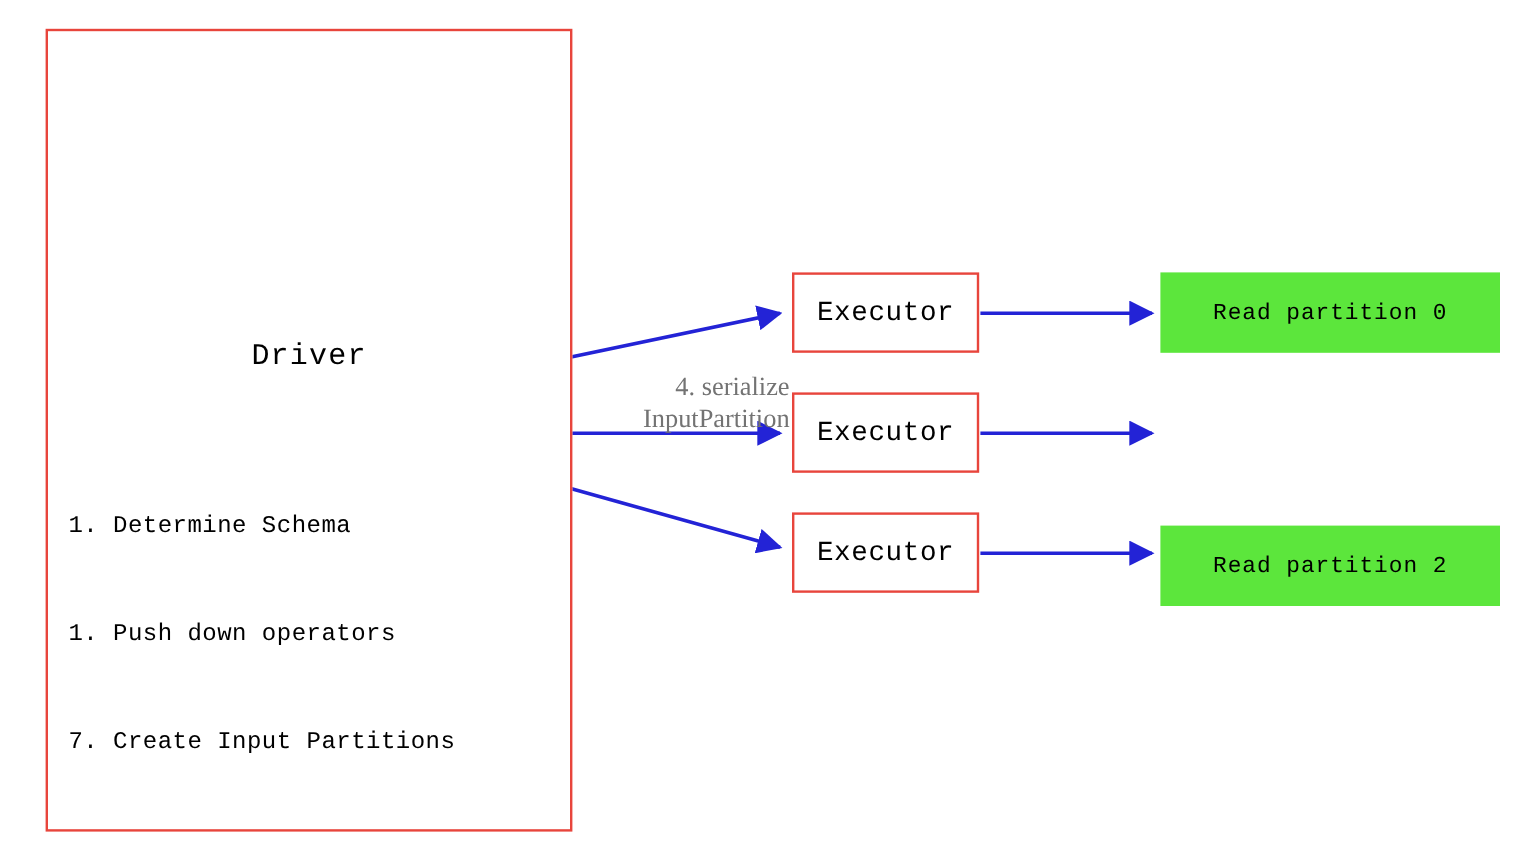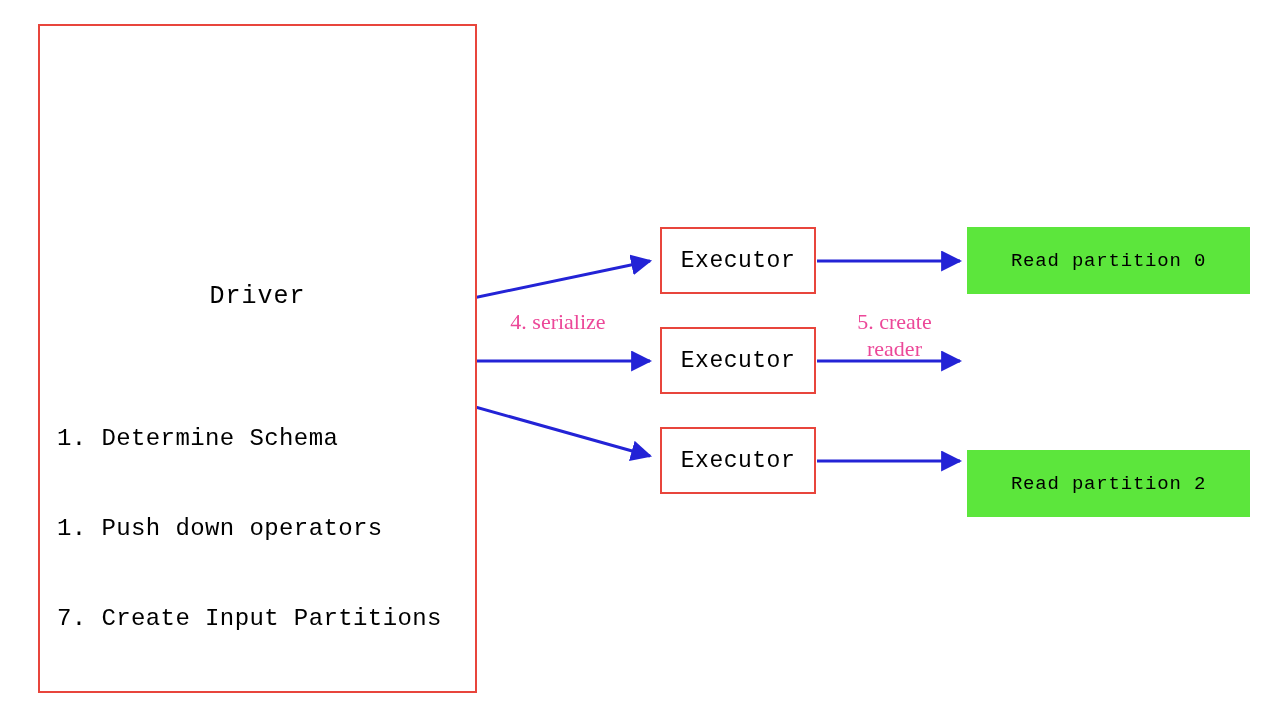--- a/index.html
+++ b/index.html
@@ -60,21 +60,21 @@
     right: 0;
     top: 256px;
     text-align: center;
     font-size: 25px;
     letter-spacing: 1px;
   }
   #driver-steps {
     position: absolute;
     left: 17px;
     top: 338px;
-    font-size: 24px;
+    font-size: 20px;
     line-height: 30px;
     letter-spacing: 0.4px;
   }
   #driver-steps div {
     white-space: pre;
   }
 
   
   .executor-box {
     width: 156px;
@@ -106,30 +106,30 @@
     left: 0;
     right: 0;
     top: 50%;
     transform: translateY(-50%);
     text-align: center;
     font-size: 19px;
     letter-spacing: 0.8px;
   }
   #partition-0 { top: 227px; }
   #partition-1 { top: 327px; }
-  #partition-2 { top: 450px; }
+  #partition-2 { top: 438px; }
 
   
   .edge-label {
     position: absolute;
     font-family: "Liberation Serif", "DejaVu Serif", serif;
     font-size: 22px;
     line-height: 27px;
-    color: #ec4899;
-    text-align: center;
+    color: #737373;
+    text-align: right;
     white-space: nowrap;
   }
   #label-serialize {
     left: 458px;
     top: 308px;
     width: 200px;
   }
   #label-create-reader {
     left: 827px;
     top: 308px;
@@ -182,20 +182,17 @@
 
   <div id="partition-0" class="node node-green partition-box">
     <div class="partition-label mono-text">Read partition 0</div>
   </div>
   <div id="partition-2" class="node node-green partition-box">
     <div class="partition-label mono-text">Read partition 2</div>
   </div>
 
   <div id="label-serialize" class="edge-label">
     <div>4. serialize</div>
+    <div>InputPartition</div>
   </div>
 
-  <div id="label-create-reader" class="edge-label">
-    <div>5. create</div>
-    <div>reader</div>
-  </div>
 
 </div>
 
 </body></html>

